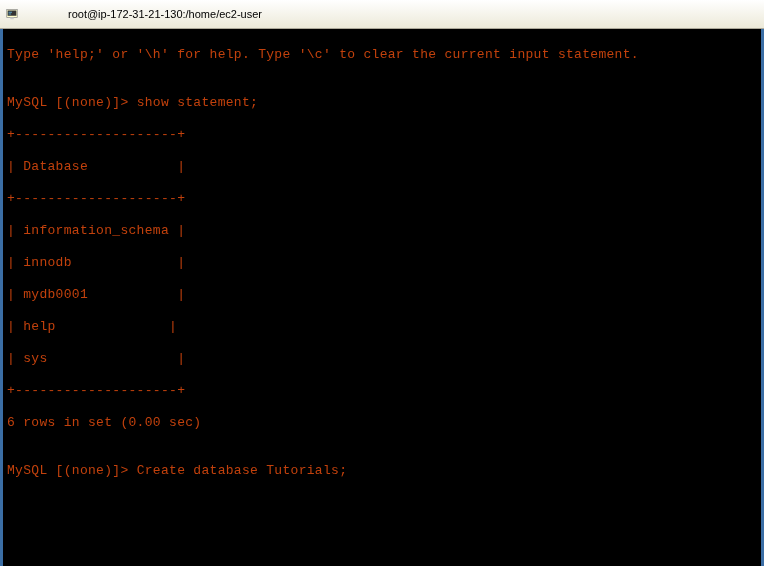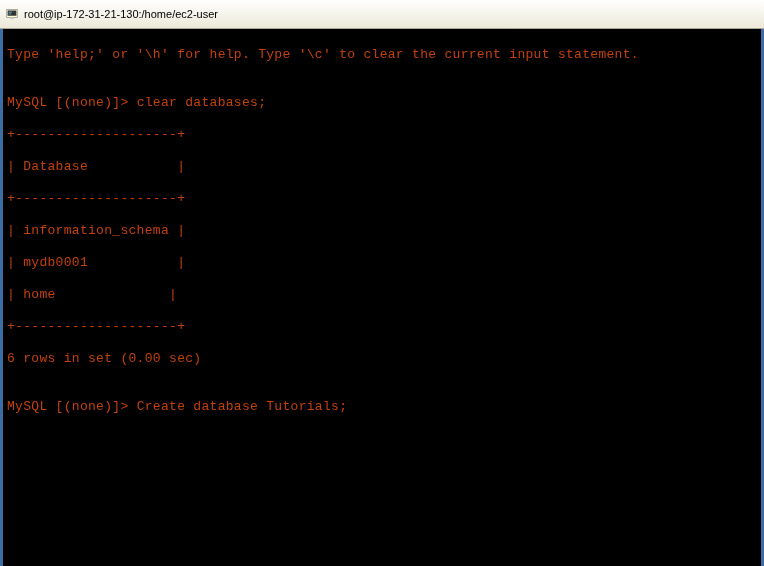--- a/index.html
+++ b/index.html
@@ -14,20 +14,21 @@
     .titlebar {
       height: 21px;
       background: linear-gradient(to bottom, #ffffff, #ece9d8);
       border-bottom: 1px solid #aca899;
       display: flex;
       align-items: center;
       padding: 14px 4px;
       font-family: 'Segoe UI', Tahoma, sans-serif;
       font-size: 11px;
       color: #000;
+      gap: 44px;
     }
     .titlebar .icon {
       width: 16px;
       height: 16px;
       margin-right: 4px;
       display: inline-flex;
       align-items: center;
       justify-content: center;
     }
     .titlebar .icon svg { width: 14px; height: 14px; }
@@ -58,27 +59,29 @@
       <line x1="4" y1="6" x2="8" y2="6" stroke="#6cf" stroke-width="0.8"></line>
       <line x1="4" y1="8" x2="7" y2="8" stroke="#6cf" stroke-width="0.8"></line>
     </svg>
   </span>
   <span>root@ip-172-31-21-130:/home/ec2-user</span>
 </div>
 
 <div class="terminal">
 <span class="line">Type 'help;' or '\h' for help. Type '\c' to clear the current input statement.</span>
 <span class="line"></span>
-<span class="line"><span>MySQL [(none)]&gt;</span><span> clear databases;</span></span>
+<span class="line"><span>MySQL [(none)]&gt;</span><span> show statement;</span></span>
 <span class="line">+--------------------+</span>
 <span class="line">| Database           |</span>
 <span class="line">+--------------------+</span>
 <span class="line">| information_schema |</span>
+<span class="line">| innodb             |</span>
 <span class="line">| mydb0001           |</span>
-<span class="line">| home              |</span>
+<span class="line">| help              |</span>
+<span class="line">| sys                |</span>
 <span class="line">+--------------------+</span>
 <span class="line">6 rows in set (0.00 sec)</span>
 <span class="line"></span>
 <span class="line"><span>MySQL [(none)]&gt;</span><span> Create database Tutorials;</span></span>
 <span class="line"></span>
 
 
 
 
 

